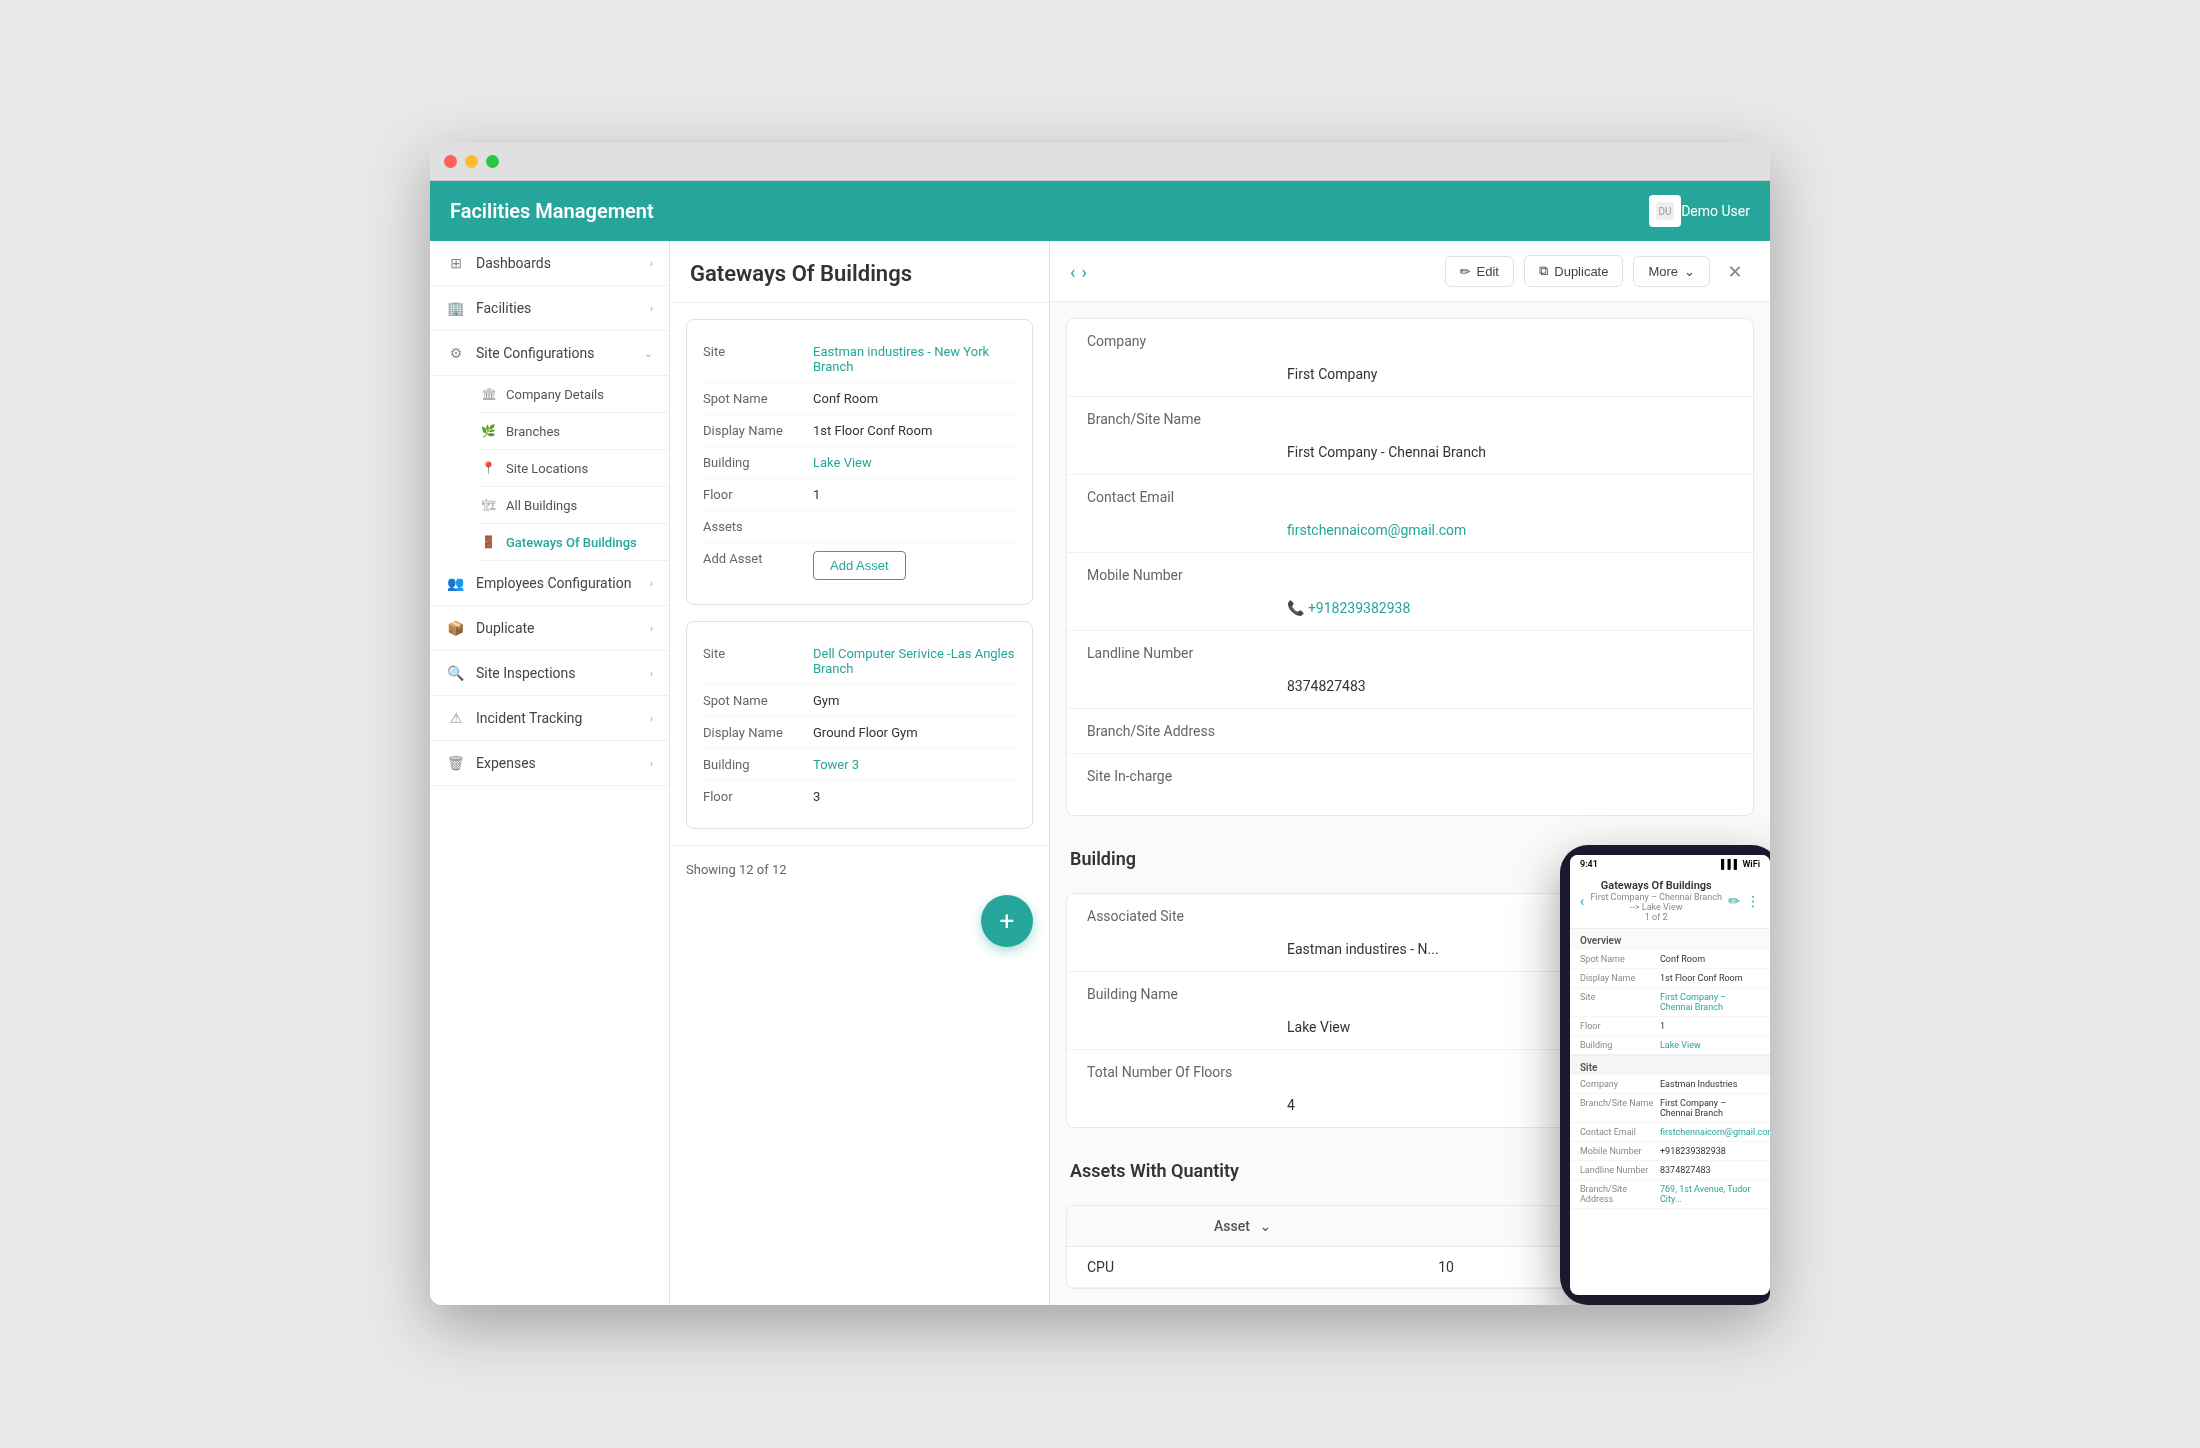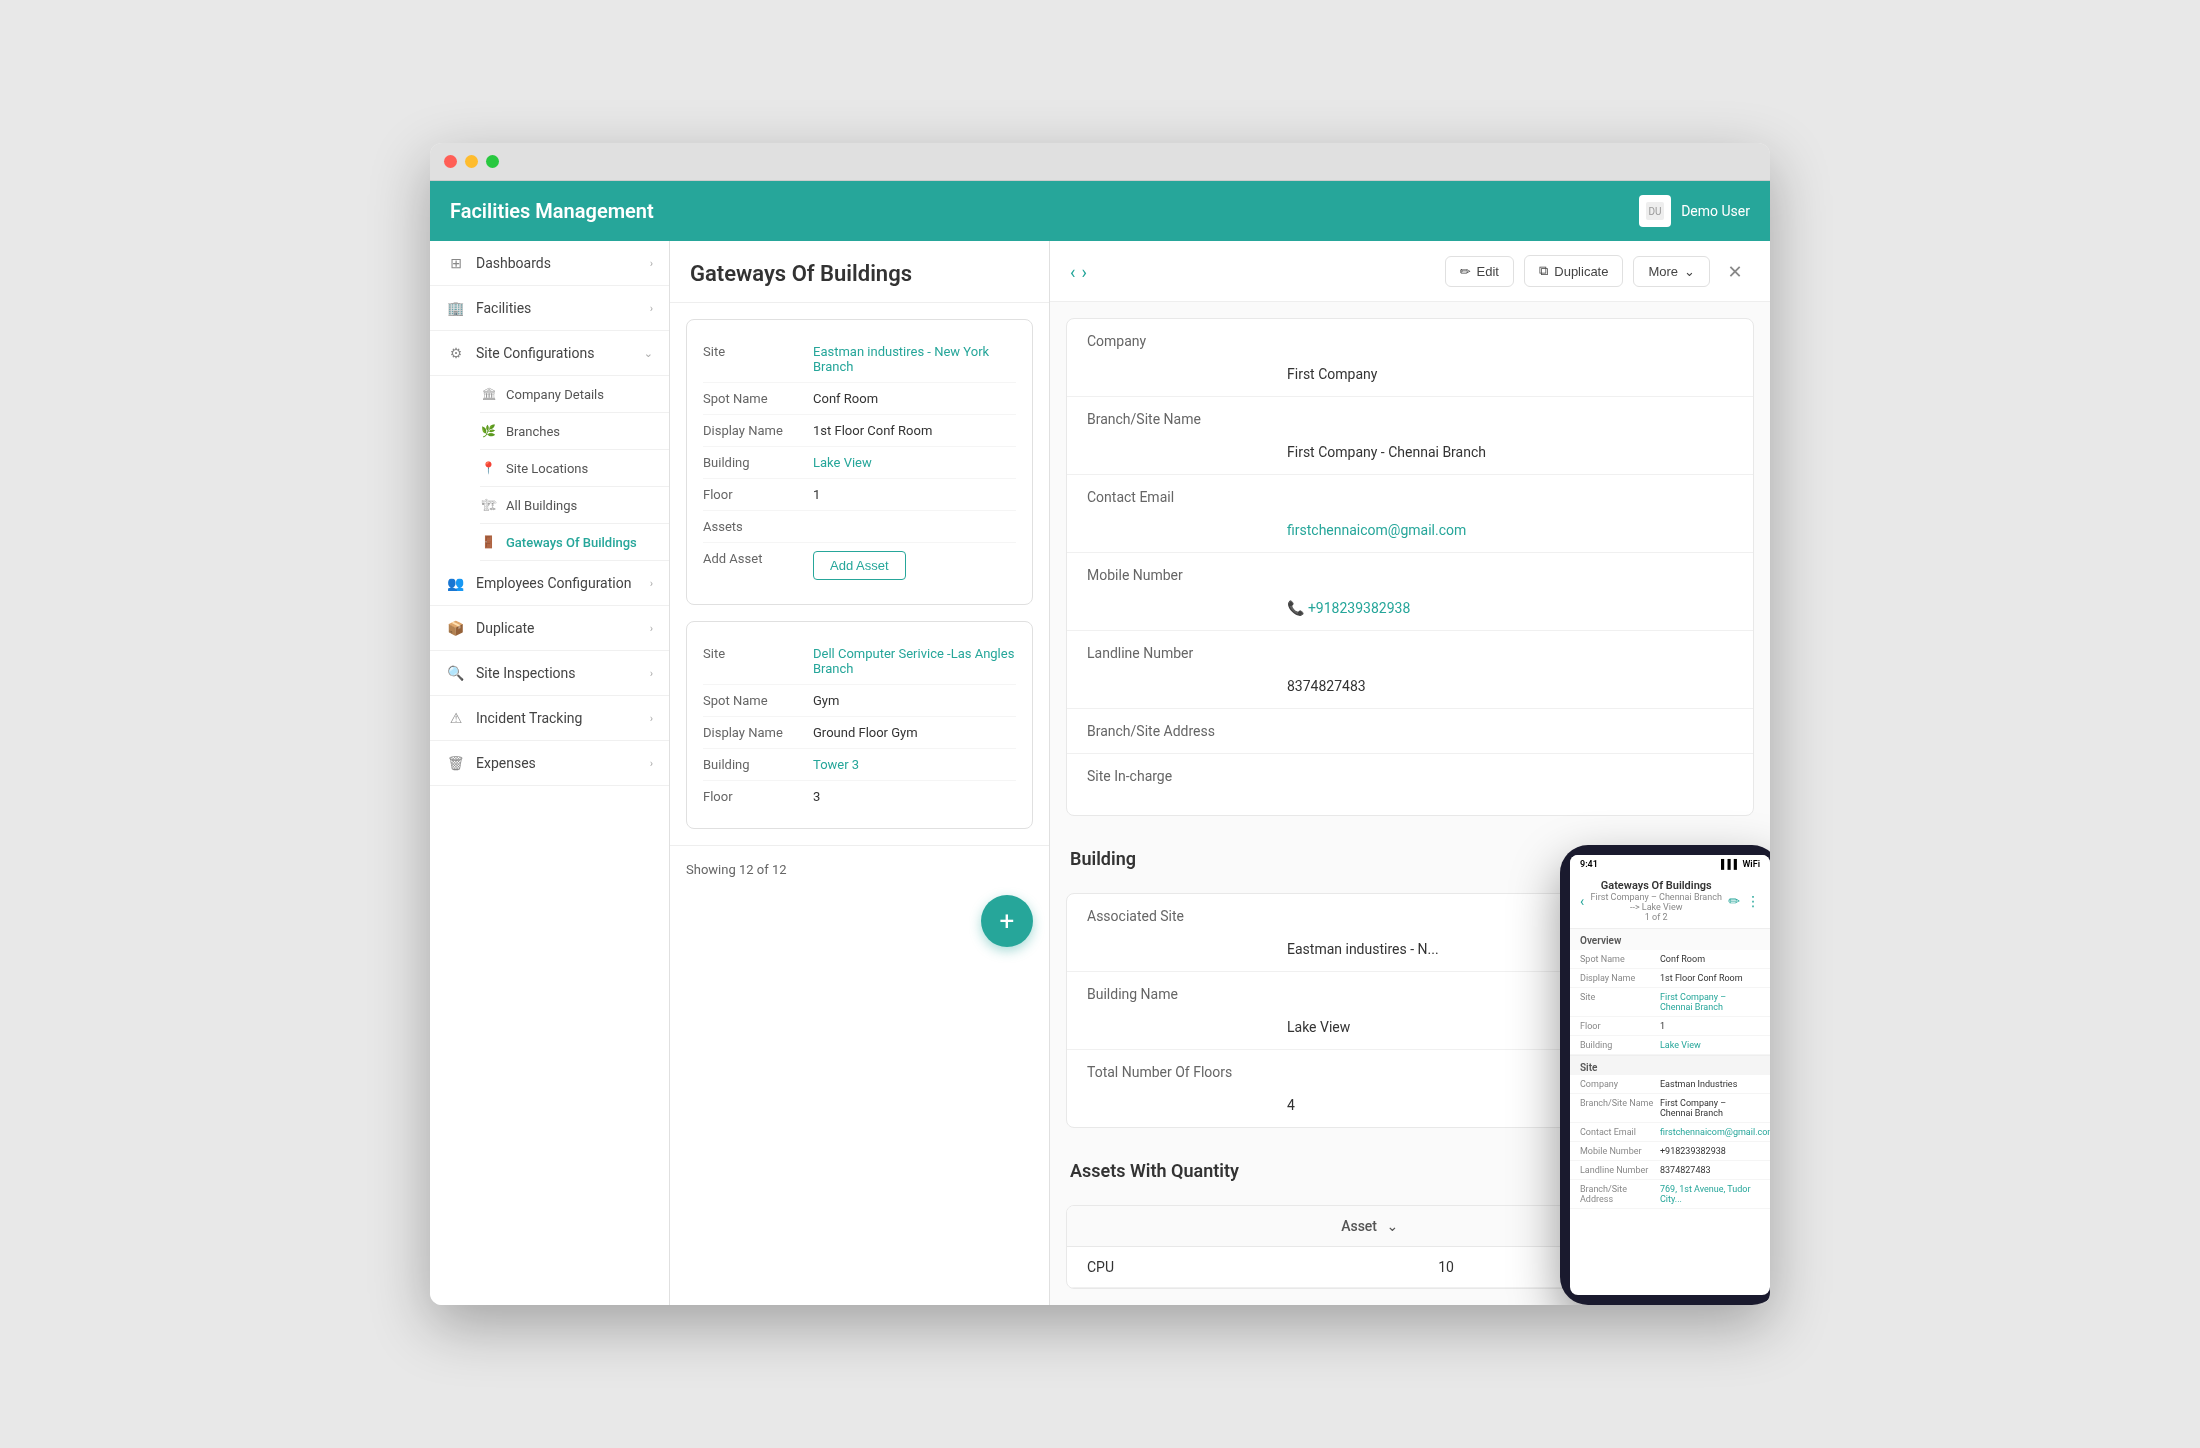--- a/index.html
+++ b/index.html
@@ -63,21 +63,20 @@
 
     .app-title {
       color: white;
       font-size: 20px;
       font-weight: 600;
     }
 
     .user-section {
       display: flex;
       align-items: center;
-      gap: 10px;
       color: white;
     }
 
     .user-avatar {
       width: 32px;
       height: 32px;
       background: white;
       border-radius: 4px;
       display: flex;
       align-items: center;
@@ -350,21 +349,21 @@
       padding: 16px 20px 8px;
     }
 
     .asset-table {
       width: 100%;
       border-collapse: collapse;
       font-size: 14px;
     }
 
     .asset-table th {
-      text-align: right;
+      text-align: center;
       padding: 12px 20px;
       border-bottom: 1px solid #e8e8e8;
       color: #555;
       font-weight: 500;
       background: #fafafa;
     }
 
     .asset-table td {
       padding: 12px 20px;
       border-bottom: 1px solid #f0f0f0;

